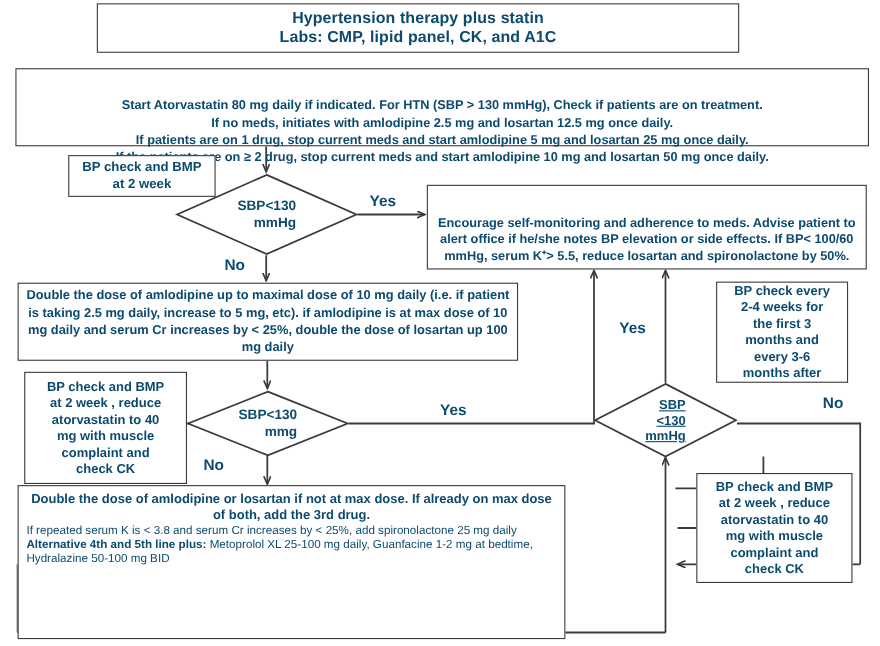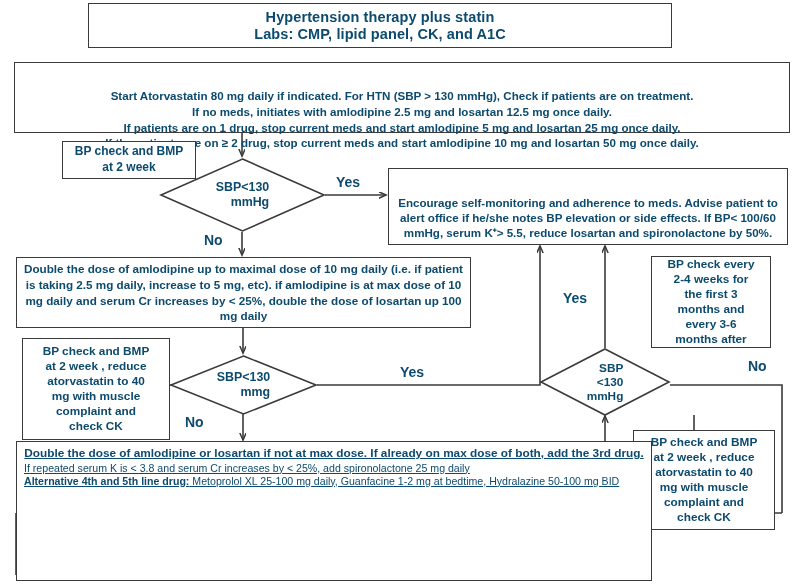--- a/index.html
+++ b/index.html
@@ -80,21 +80,21 @@
     display: flex;
     align-items: center;
     justify-content: center;
     text-align: right;
     font-size: 12.4px;
     font-weight: bold;
     line-height: 1.2;
     white-space: pre-line;
     pointer-events: none;
   }
-  #decision-3 .dlabel { font-size: 11.8px; }
+  #decision-3 .dlabel { font-size: 11.8px; text-decoration: underline; }
 
   
   .lines {
     position: absolute;
     left: 0; top: 0;
     width: 800px; height: 587px;
     z-index: 1;
     pointer-events: none;
   }
   .edge-label {
@@ -223,24 +223,24 @@
 
   <div class="node" id="bp-check-3" style="left:633px; top:430px; width:142px; height:100px;">
     <span class="txt">BP check and BMP
 at 2 week , reduce
 atorvastatin to 40
 mg with muscle
 complaint and
 check CK</span>
   </div>
 
-  <div class="node" id="third-drug-box" style="left:16px; top:441px; width:636px; height:140px;text-decoration:underline;">
+  <div class="node" id="third-drug-box" style="left:16px; top:441px; width:498px; height:140px;">
     <span class="head">Double the dose of amlodipine or losartan if not at max dose. If already on max dose of both, add the 3rd drug.</span>
     <span class="line">If repeated serum K is &lt; 3.8 and serum Cr increases by &lt; 25%, add spironolactone 25 mg daily</span>
-    <span class="line"><b>Alternative 4th and 5th line drug:</b><span> Metoprolol XL 25-100 mg daily, Guanfacine 1-2 mg at bedtime, Hydralazine 50-100 mg BID</span></span>
+    <span class="line"><b>Alternative 4th and 5th line plus:</b><span> Metoprolol XL 25-100 mg daily, Guanfacine 1-2 mg at bedtime, Hydralazine 50-100 mg BID</span></span>
   </div>
 
   <span class="edge-label" style="left:336px; top:174px;">Yes</span>
   <span class="edge-label" style="left:204px; top:232px;">No</span>
   <span class="edge-label" style="left:400px; top:364px;">Yes</span>
   <span class="edge-label" style="left:185px; top:414px;">No</span>
   <span class="edge-label" style="left:563px; top:290px;">Yes</span>
   <span class="edge-label" style="left:748px; top:358px;">No</span>
 
 </div>

